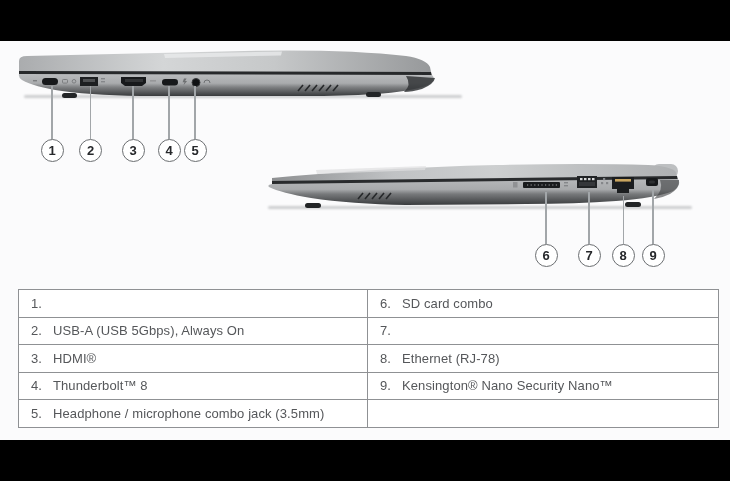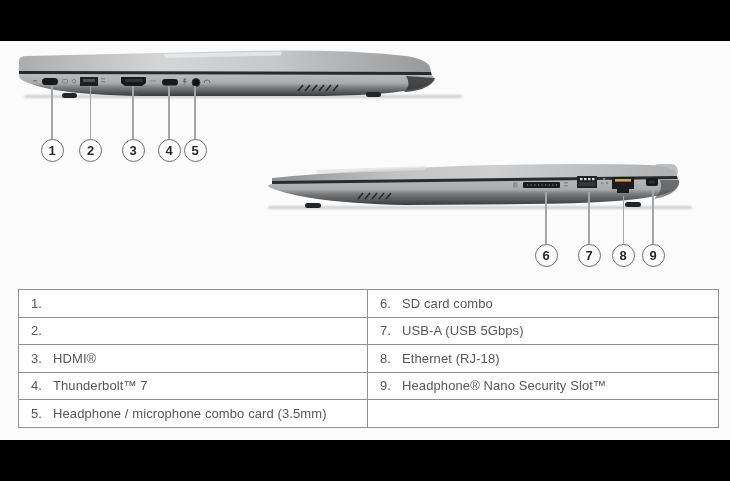--- a/index.html
+++ b/index.html
@@ -197,49 +197,49 @@
       <span>9</span>
     </div>
 
   <div id="ports-table">
 
     <div class="cell col-left">
         <span class="num">1.</span>
       </div>
     <div class="cell col-left">
         <span class="num">2.</span>
+        <span class="lbl">USB-A (USB 5Gbps), Always On</span>
       </div>
     <div class="cell col-left">
         <span class="num">3.</span>
         <span class="lbl">HDMI®</span>
       </div>
     <div class="cell col-left">
         <span class="num">4.</span>
-        <span class="lbl">Thunderbolt™ 7</span>
+        <span class="lbl">Thunderbolt™ 8</span>
       </div>
     <div class="cell col-left last">
         <span class="num">5.</span>
-        <span class="lbl">Headphone / microphone combo card (3.5mm)</span>
+        <span class="lbl">Headphone / microphone combo jack (3.5mm)</span>
       </div>
 
     <div class="cell">
         <span class="num">6.</span>
         <span class="lbl">SD card combo</span>
       </div>
     <div class="cell">
         <span class="num">7.</span>
-        <span class="lbl">USB-A (USB 5Gbps)</span>
       </div>
     <div class="cell">
         <span class="num">8.</span>
-        <span class="lbl">Ethernet (RJ-18)</span>
+        <span class="lbl">Ethernet (RJ-78)</span>
       </div>
     <div class="cell">
         <span class="num">9.</span>
-        <span class="lbl">Headphone® Nano Security Slot™</span>
+        <span class="lbl">Kensington® Nano Security Nano™</span>
       </div>
     <div class="cell last">
         <span class="num"></span>
         <span class="lbl"></span>
       </div>
   </div>
 
 </div>
 
 </body></html>

